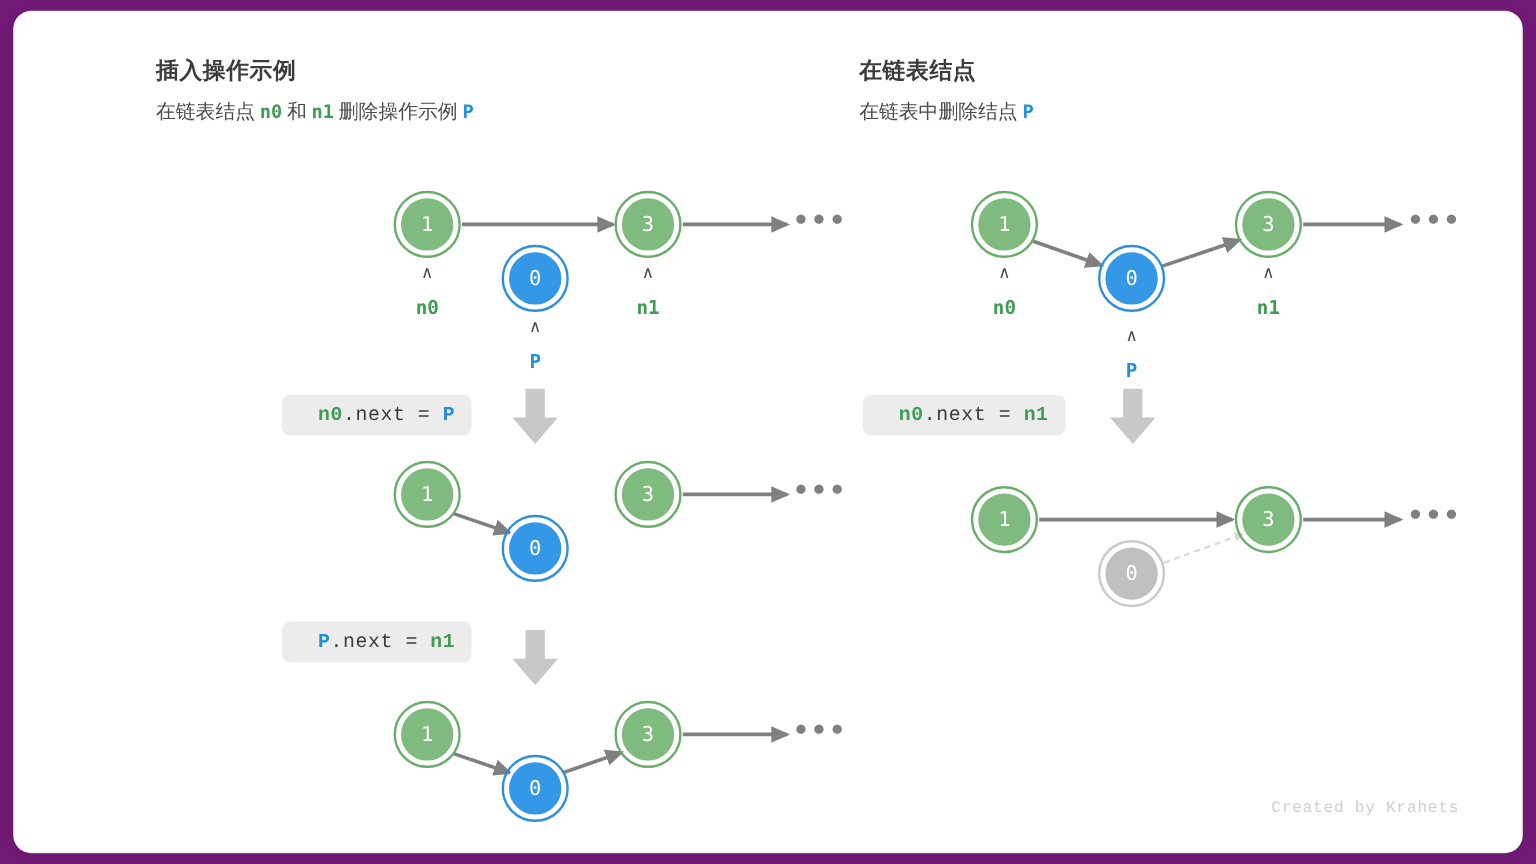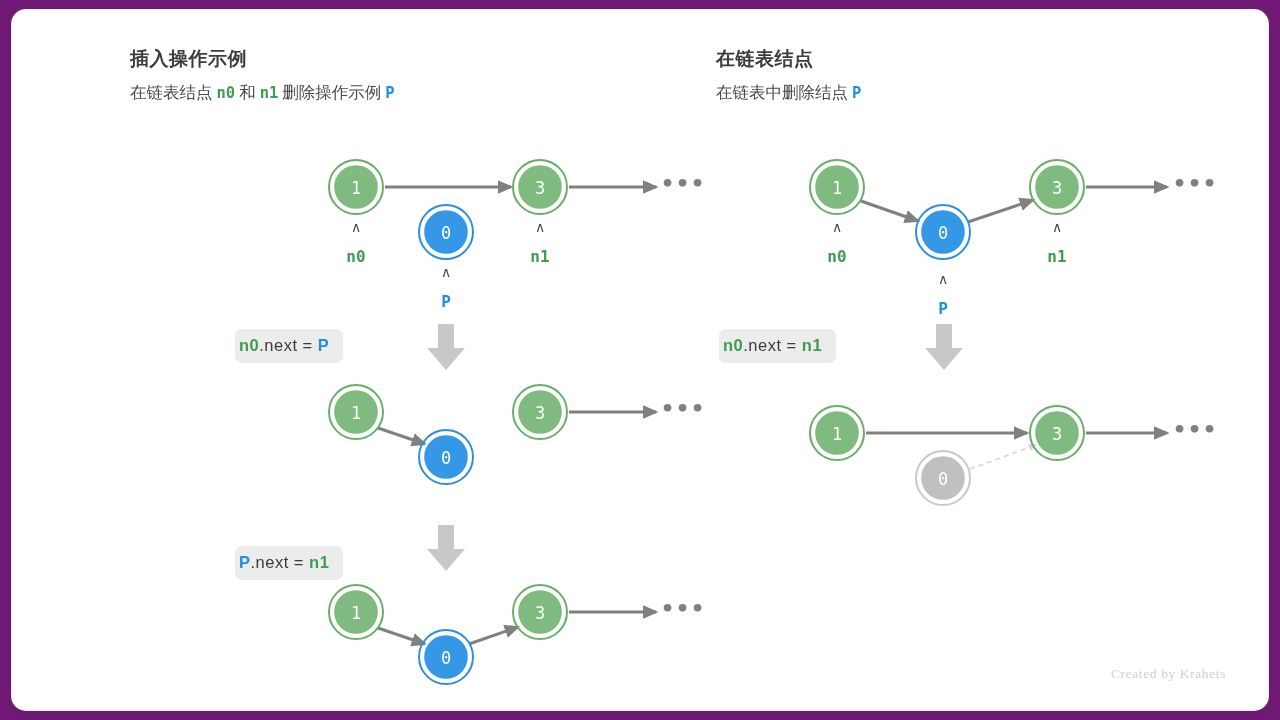--- a/index.html
+++ b/index.html
@@ -74,22 +74,22 @@
     width: 100%;
     height: 700px;
     overflow: visible;
   }
 
   
   .chip {
     position: absolute;
     background: #ececec;
     border-radius: 7px;
-    padding: 7px 14px 8px 4px;
-    font-family: Liberation Sans, sans-serif;
+    padding: 7px 14px 8px 30px;
+    font-family: Liberation Mono, monospace;
     font-size: 16.5px;
     color: #3b3b3b;
     white-space: nowrap;
     letter-spacing: 0.5px;
   }
   .chip b { font-weight: bold; }
   .chip .g { color: #3f9c52; }
   .chip .b { color: #1f8fe0; }
 
   
@@ -109,23 +109,23 @@
     left: 0; top: 24px;
     width: 0; height: 0;
     border-left: 19px solid transparent;
     border-right: 19px solid transparent;
     border-top: 22px solid #c8c8c8;
   }
 
   
   .credit {
     position: absolute;
-    right: 42px;
+    right: 52px;
     bottom: 28px;
-    font-family: Liberation Serif, serif;
+    font-family: Liberation Mono, monospace;
     font-size: 13.5px;
     color: #cfcfcf;
     letter-spacing: 0.6px;
   }
 
   
   .node-val {
     font-family: "DejaVu Sans Mono", "Liberation Mono", monospace;
     font-size: 17px;
     fill: #ffffff;
@@ -242,21 +242,21 @@
             </g>
             <text x="563" y="606" class="ellipsis">•••</text>
           </g>
         </svg>
       <div id="chips-left">
           <div class="chip" style="left: 115px; top: 319px;"><b class="g">n0</b><span>.next = </span><b class="b">P</b></div>
           <div class="downarrow" style="left: 307px; top: 314px;">
             <div class="stem"></div>
             <div class="head"></div>
           </div>
-          <div class="chip" style="left: 115px; top: 536px;"><b class="b">P</b><span>.next = </span><b class="g">n1</b></div>
+          <div class="chip" style="left: 115px; top: 508px;"><b class="b">P</b><span>.next = </span><b class="g">n1</b></div>
           <div class="downarrow" style="left: 307px; top: 515px;">
             <div class="stem"></div>
             <div class="head"></div>
           </div>
         </div>
     </div>
 
     <div class="panel panel-right">
       <div class="panel-title">在链表结点</div>
       <div class="panel-sub">

